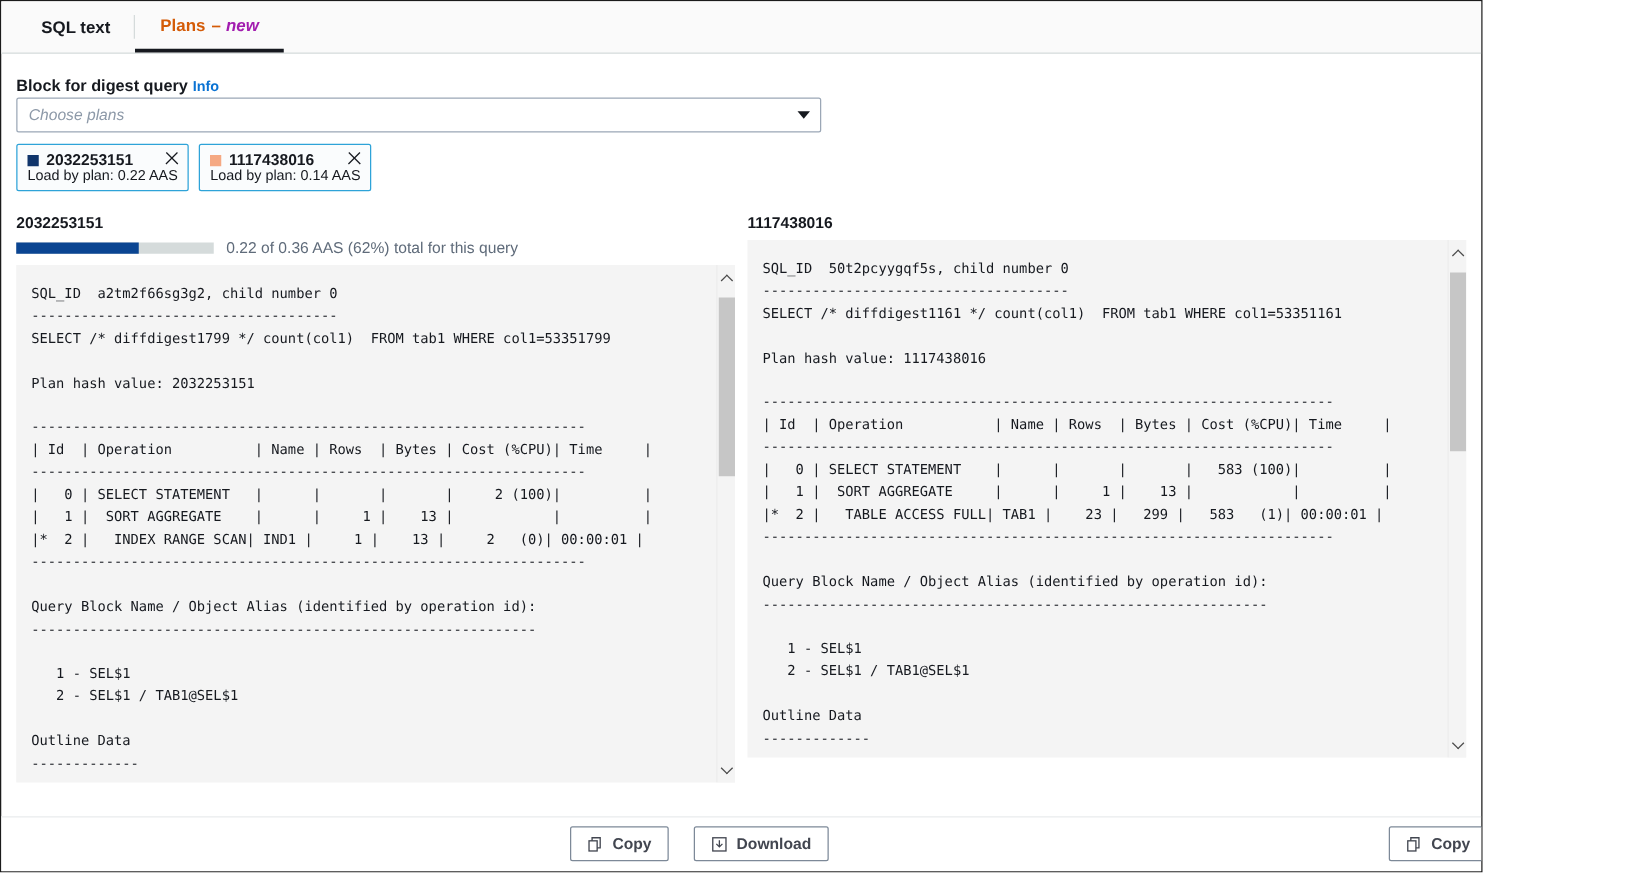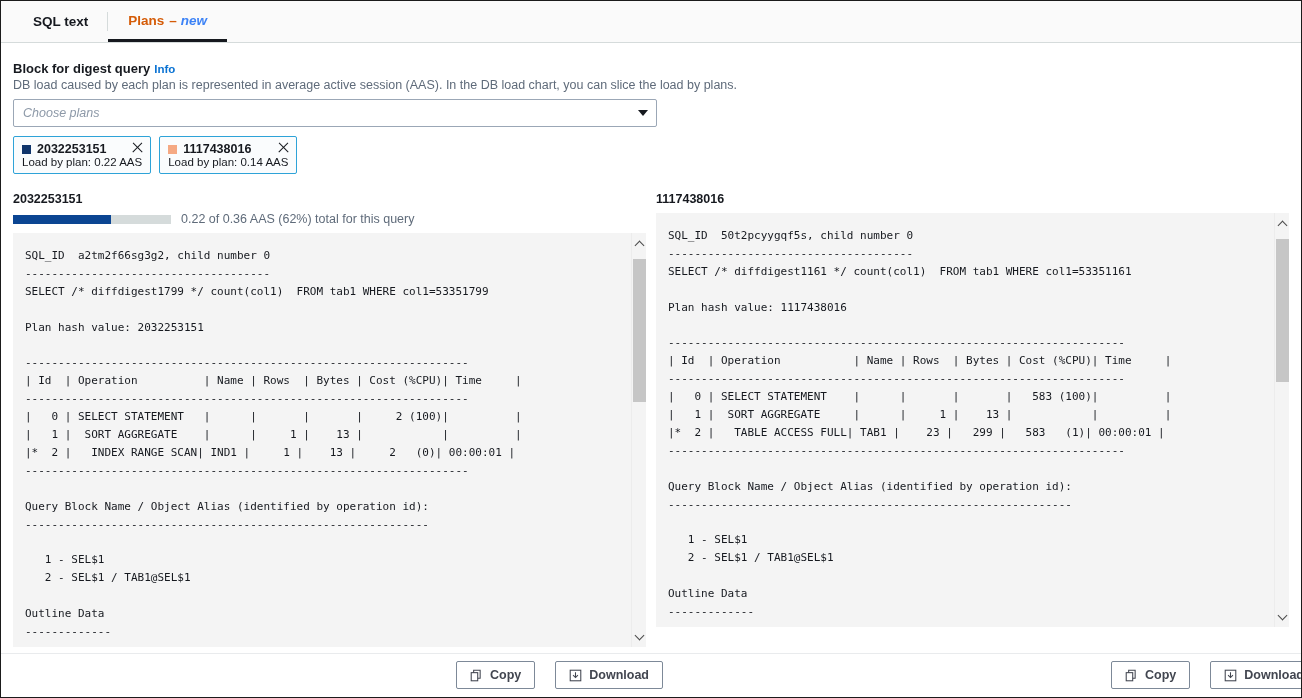--- a/index.html
+++ b/index.html
@@ -5,21 +5,21 @@
   * { box-sizing: border-box; }
   html, body {
     margin: 0; padding: 0;
     width: 1302px; height: 698px;
     background: #ffffff;
     font-family: "Liberation Sans", sans-serif;
     overflow: hidden;
   }
   .page {
     position: relative;
-    width: 1302px; height: 698px;
+    width: 1186px; height: 698px;
     background: #ffffff;
     border: 1px solid #1b1b1b;
     overflow: hidden;
   }
 
   
   .tabbar {
     position: relative;
     height: 42px;
     background: #fafafa;
@@ -43,21 +43,21 @@
     position: absolute;
     right: 0; top: 11px; bottom: 11px;
     width: 1px; background: #d5dbdb;
   }
   .tab.active {
     color: #d45b07;
     border-bottom: 3px solid #16191f;
   }
   .tab .newbadge {
     font-style: italic;
-    color: #3b82f6;
+    color: #a21caf;
     font-weight: bold;
     margin-left: 4px;
     text-align: center;
   }
   .tab .dash { margin-left: 5px; color: #d45b07; }
 
   
   .content { padding: 18px 12px 0 12px; }
 
   .sect-title {
@@ -267,21 +267,20 @@
       <span class="newbadge">new</span>
     </div>
   </div>
 
   <div class="content">
 
     <div class="sect-title">
       <span>Block for digest query</span><a class="info">Info</a>
     </div>
 
-    <p class="sect-desc">DB load caused by each plan is represented in average active session (AAS). In the DB load chart, you can slice the load by plans.</p>
 
     <div class="select">
       <span class="ph">Choose plans</span>
       <span class="caret"></span>
     </div>
 
     <div class="chips">
       <div class="chip">
         <div class="row1">
           <span class="sw" id="sw0" style="background: rgb(16, 53, 107);"></span>

